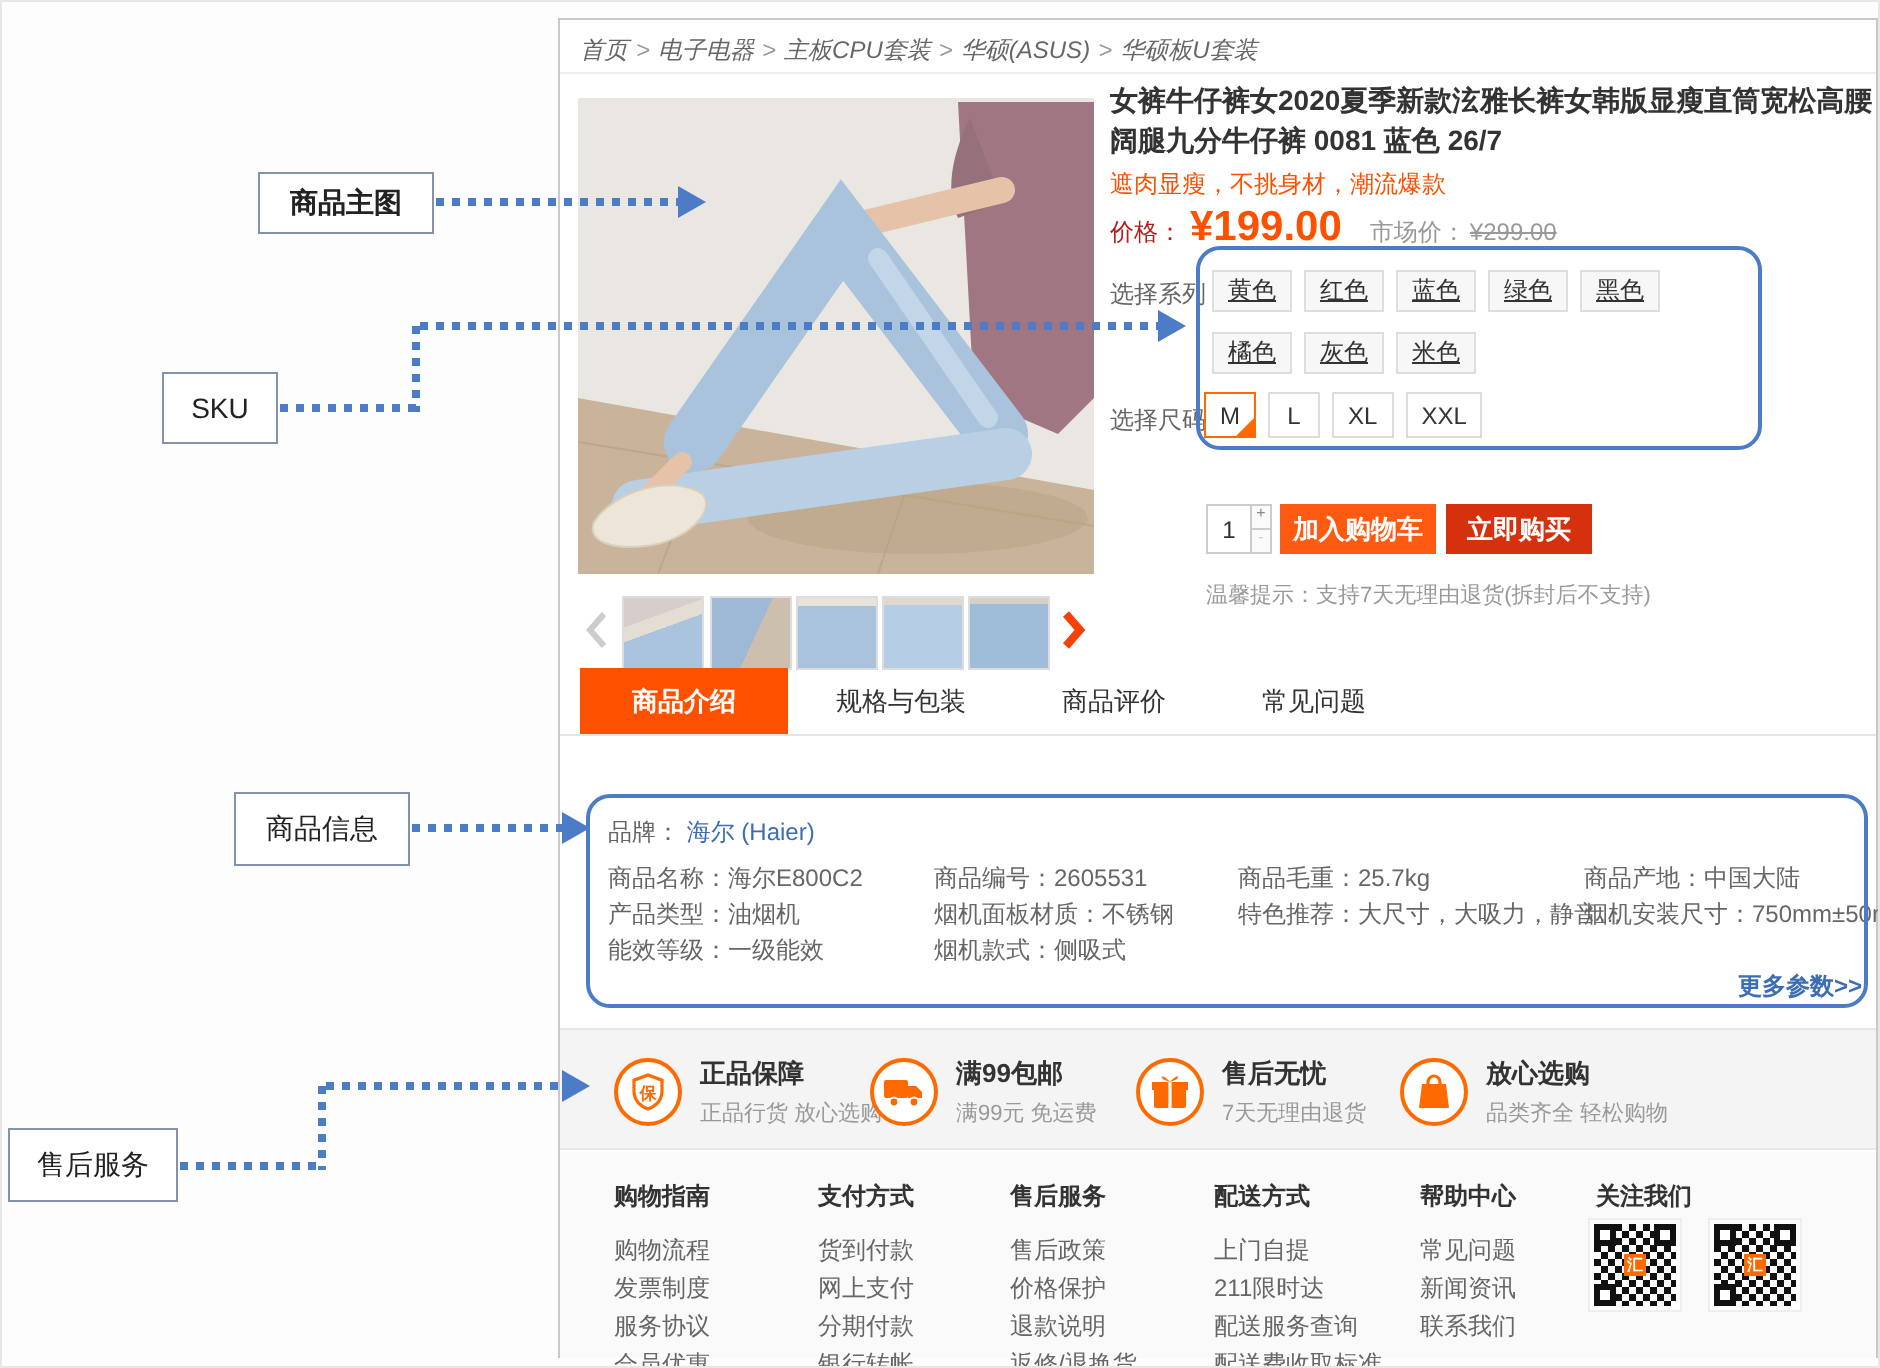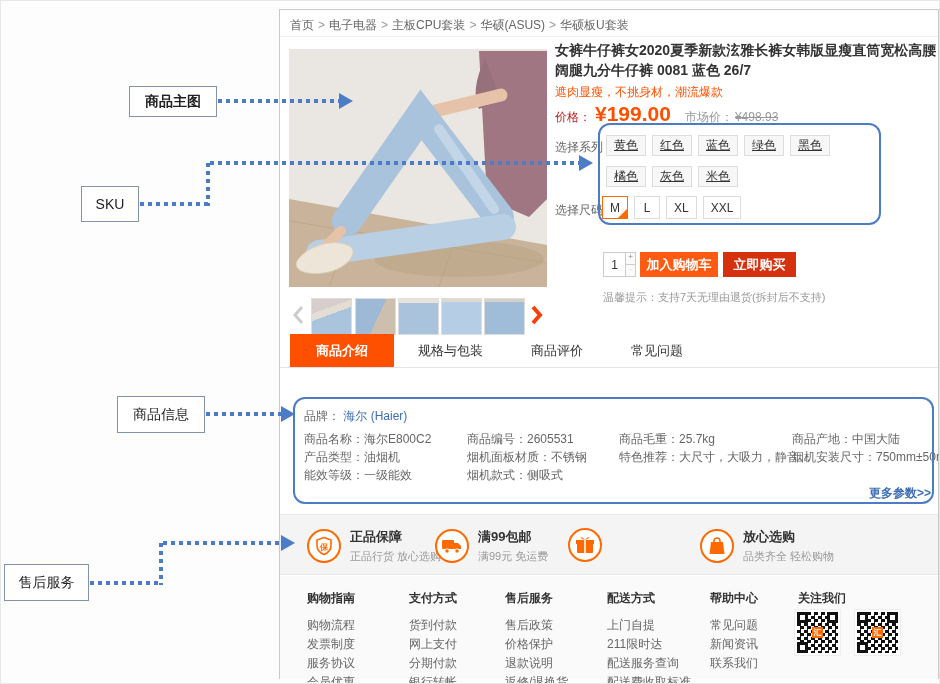--- a/index.html
+++ b/index.html
@@ -1,21 +1,21 @@
 <!DOCTYPE html>
 <html><head>
 <meta charset="utf-8">
 <style>
   * { margin:0; padding:0; box-sizing:border-box; }
   body { font-family:"Liberation Sans","DejaVu Sans",sans-serif; background:#fff; }
   .canvas { position:relative; width:940px; height:684px; background:#fdfdfd; border:1px solid #e7e7e7; overflow:hidden; }
 
   
   .page { position:absolute; left:278px; top:8px; width:660px; height:670px; background:#fff; border:1px solid #c9c9c9; }
-  .breadcrumb { position:absolute; left:10px; top:7px; font-size:12px; color:#666; }
+  .breadcrumb { position:absolute; left:10px; top:7px; font-size:12px; color:#666;font-style:italic; }
   .breadcrumb .sep { margin:0 4px; color:#999; }
   .bc-divider { position:absolute; left:0; top:26px; width:100%; border-top:1px solid #efefef; }
 
   
   .main-image { position:absolute; left:9px; top:39px; width:258px; height:238px; background:#eae7e3; overflow:hidden; }
   .thumbs { position:absolute; left:9px; top:286px; width:258px; height:40px; }
   .thumb { position:absolute; top:2px; width:41px; height:37px; border:1px solid #ddd; background:#b9cfe4; }
   .chev { position:absolute; top:8px; width:14px; height:22px; }
   .t1{ background:linear-gradient(160deg,#d8cdcd 0 30%,#e4ddd4 30% 45%,#aac4de 45% 100%); }
   .t2{ background:linear-gradient(115deg,#9db9d6 0 55%,#cdbfae 55% 100%); }
@@ -163,21 +163,21 @@
         </svg>
     </div>
 
     <div class="title">女裤牛仔裤女2020夏季新款泫雅长裤女韩版显瘦直筒宽松高腰阔腿九分牛仔裤 0081 蓝色 26/7</div>
     <div class="promo">遮肉显瘦，不挑身材，潮流爆款</div>
 
     <div class="price-row">
       <span class="price-label">价格：</span>
       <span class="price">¥199.00</span>
       <span class="mkt-label">市场价：</span>
-      <span class="mkt-price">¥498.93</span>
+      <span class="mkt-price">¥299.00</span>
     </div>
 
     <div class="sku-label" style="left:275px;top:129px;">选择系列：</div>
     <div class="series-wrap" id="series-wrap">
         <div class="opt-btn">黄色</div>
         <div class="opt-btn">红色</div>
         <div class="opt-btn">蓝色</div>
         <div class="opt-btn">绿色</div>
         <div class="opt-btn">黑色</div>
         <div class="opt-btn">橘色</div>
@@ -268,20 +268,24 @@
         </div>
         <div class="svc-item" style="left: 288px;">
           <div class="svc-icon">
             <svg width="20" height="20" viewBox="0 0 20 20">
               <rect x="2" y="8" width="16" height="10" rx="1" fill="#ff6a00"></rect>
               <rect x="1" y="5" width="18" height="4" fill="#ff6a00"></rect>
               <line x1="10" y1="5" x2="10" y2="18" stroke="#fff" stroke-width="1.6"></line>
               <path d="M10 5 C6 0,3 3,10 5 C17 3,14 0,10 5Z" fill="#ff6a00"></path>
             </svg>
           </div>
+          <div class="svc-texts">
+            <div class="svc-title">售后无忧</div>
+            <div class="svc-desc">7天无理由退货</div>
+          </div>
         </div>
         <div class="svc-item" style="left: 420px;">
           <div class="svc-icon">
             <svg width="18" height="20" viewBox="0 0 18 20">
               <path d="M3 6h12l1.5 12h-15z" fill="#ff6a00"></path>
               <path d="M6 8V5a3 3 0 0 1 6 0v3" fill="none" stroke="#ff6a00" stroke-width="1.6"></path>
             </svg>
           </div>
           <div class="svc-texts">
             <div class="svc-title">放心选购</div>

